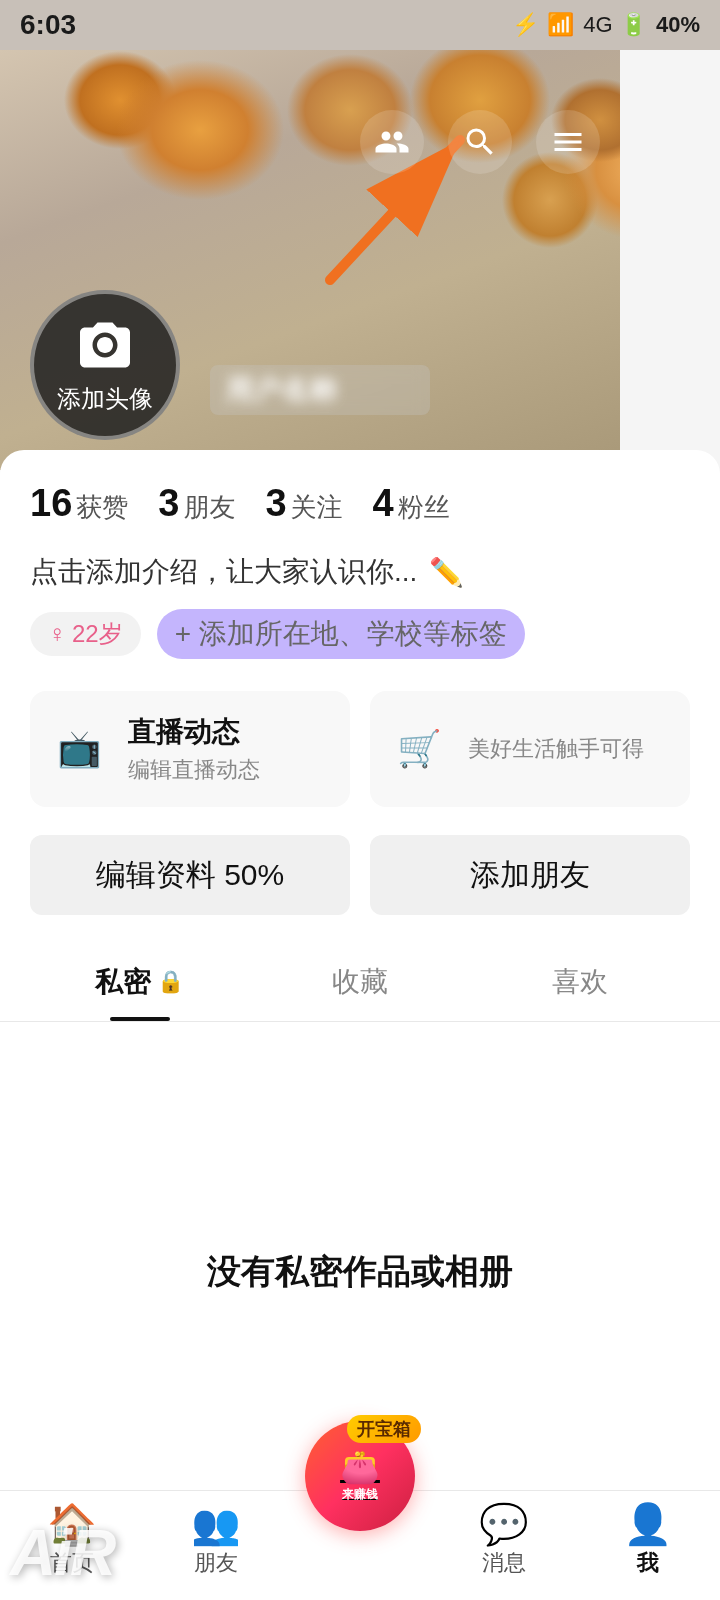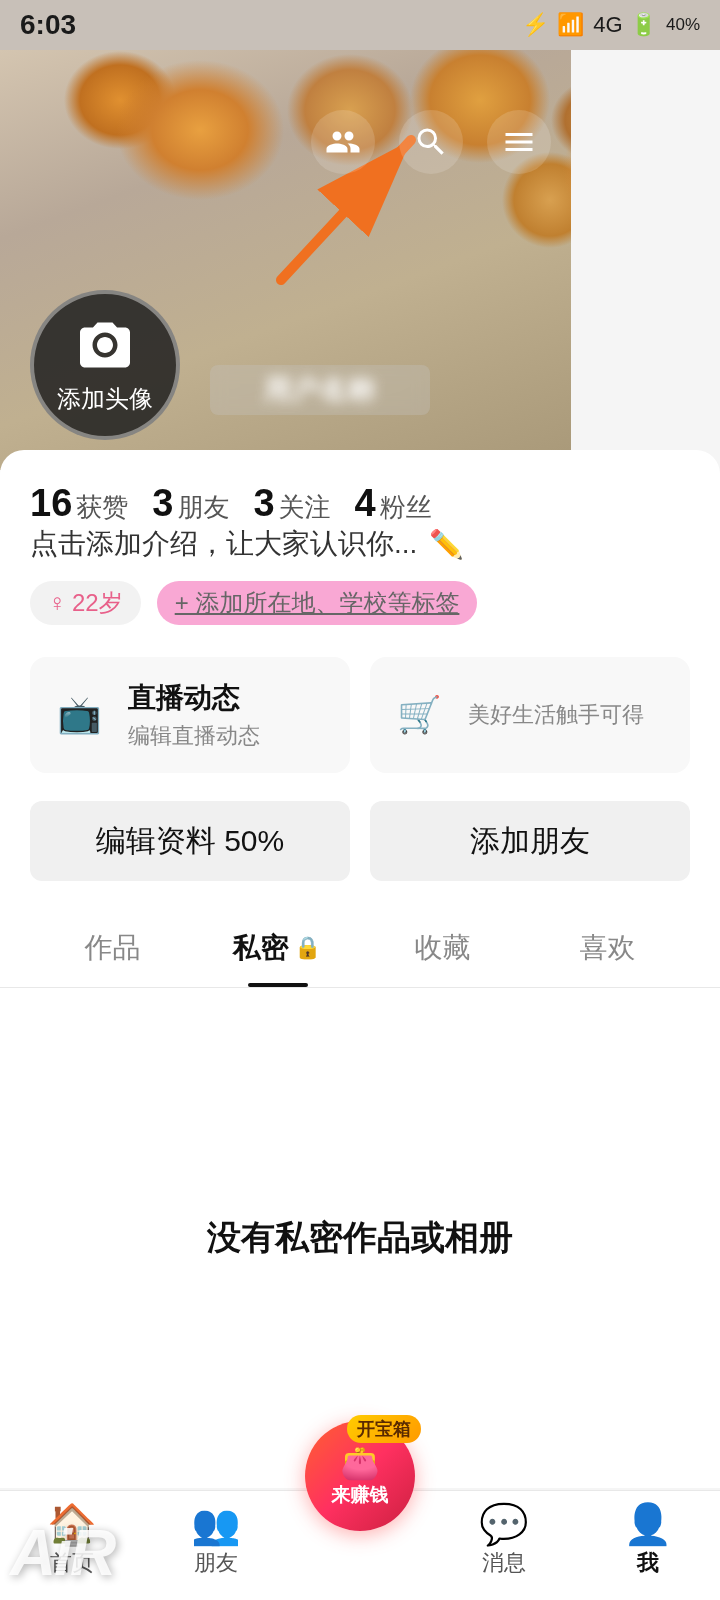--- a/index.html
+++ b/index.html
@@ -29,32 +29,31 @@
       color: #1a1a1a;
     }
     .status-icons {
       display: flex;
       align-items: center;
       gap: 8px;
       font-size: 22px;
       color: #1a1a1a;
     }
     .battery-text {
-      font-size: 17px;
-      font-weight: 400;
+      font-size: 22px;
+      font-weight: 700;
     }
 
     
     .hero-banner {
-      width: 571px;
+      width: 620px;
       height: 420px;
       background: linear-gradient(160deg, #d4c5b0 0%, #b8a898 30%, #c0b090 60%, #a89878 100%);
       position: relative;
       overflow: hidden;
-      text-align: center;
     }
     .hero-fruits-bg {
       position: absolute;
       top: 0; left: 0; right: 0; bottom: 0;
       background:
         radial-gradient(ellipse 120px 100px at 200px 80px, #e8a040 0%, #d08030 40%, transparent 70%),
         radial-gradient(ellipse 80px 70px at 120px 50px, #e09030 0%, #c07020 50%, transparent 70%),
         radial-gradient(ellipse 90px 80px at 350px 60px, #d8a050 0%, #c08040 50%, transparent 70%),
         radial-gradient(ellipse 100px 90px at 480px 50px, #e0a040 0%, #c88030 50%, transparent 70%),
         radial-gradient(ellipse 70px 60px at 600px 70px, #d09040 0%, #b07030 50%, transparent 70%),
@@ -153,21 +152,22 @@
       margin-top: -20px;
       position: relative;
       z-index: 10;
       padding: 32px 30px 0;
     }
 
     
     .stats-row {
       display: flex;
       align-items: flex-start;
-      gap: 24px;
+      gap: 30px;
+      margin-bottom: 28px;
     }
     .stat-item {
       display: flex;
       align-items: baseline;
       gap: 4px;
     }
     .stat-num {
       font-size: 38px;
       font-weight: 700;
       color: #111;
@@ -208,27 +208,26 @@
       background: #f2f2f2;
       border-radius: 30px;
       padding: 6px 18px;
       font-size: 24px;
       color: #e8608a;
     }
     .tag-add {
       display: flex;
       align-items: center;
       gap: 6px;
-      background: #f9a8d4;
+      background: #c4b5fd;
       border-radius: 30px;
       padding: 6px 18px;
-      font-size: 24px;
+      font-size: 28px;
       color: #666;
       cursor: pointer;
-      text-decoration: underline;
     }
 
     
     .features-row {
       display: flex;
       gap: 20px;
       margin-bottom: 28px;
       overflow-x: auto;
     }
     .feature-card {
@@ -402,38 +401,39 @@
       height: 110px;
       border-radius: 50%;
       background: linear-gradient(135deg, #ff6030 0%, #ff3060 50%, #cc2040 100%);
       display: flex;
       flex-direction: column;
       align-items: center;
       justify-content: center;
       position: absolute;
       bottom: 10px;
       box-shadow: 0 4px 20px rgba(255,60,60,0.4);
+      text-decoration: underline;
     }
     .earn-badge {
       position: absolute;
       top: -6px;
       right: -6px;
       background: linear-gradient(135deg, #ffcc00, #ff9900);
       border-radius: 20px;
       padding: 2px 10px;
       font-size: 18px;
       font-weight: 700;
       color: #5a2a00;
       white-space: nowrap;
     }
     .earn-icon {
       font-size: 32px;
     }
     .earn-text {
-      font-size: 19px;
+      font-size: 12px;
       color: #fff;
       font-weight: 700;
     }
 
     
     .air-watermark {
       position: fixed;
       bottom: 0;
       left: 0;
       width: 160px;
@@ -568,23 +568,20 @@
   </div>
 
   <div class="action-buttons">
     <button class="action-btn">编辑资料 50%</button>
     <button class="action-btn">添加朋友</button>
   </div>
 
 </div>
 
 <div class="tabs-bar">
-  <div class="tab-item">
-    <span>作品</span>
-  </div>
   <div class="tab-item active">
     <span>私密</span>
     <span class="lock-icon">🔒</span>
   </div>
   <div class="tab-item">
     <span>收藏</span>
   </div>
   <div class="tab-item">
     <span>喜欢</span>
   </div>

